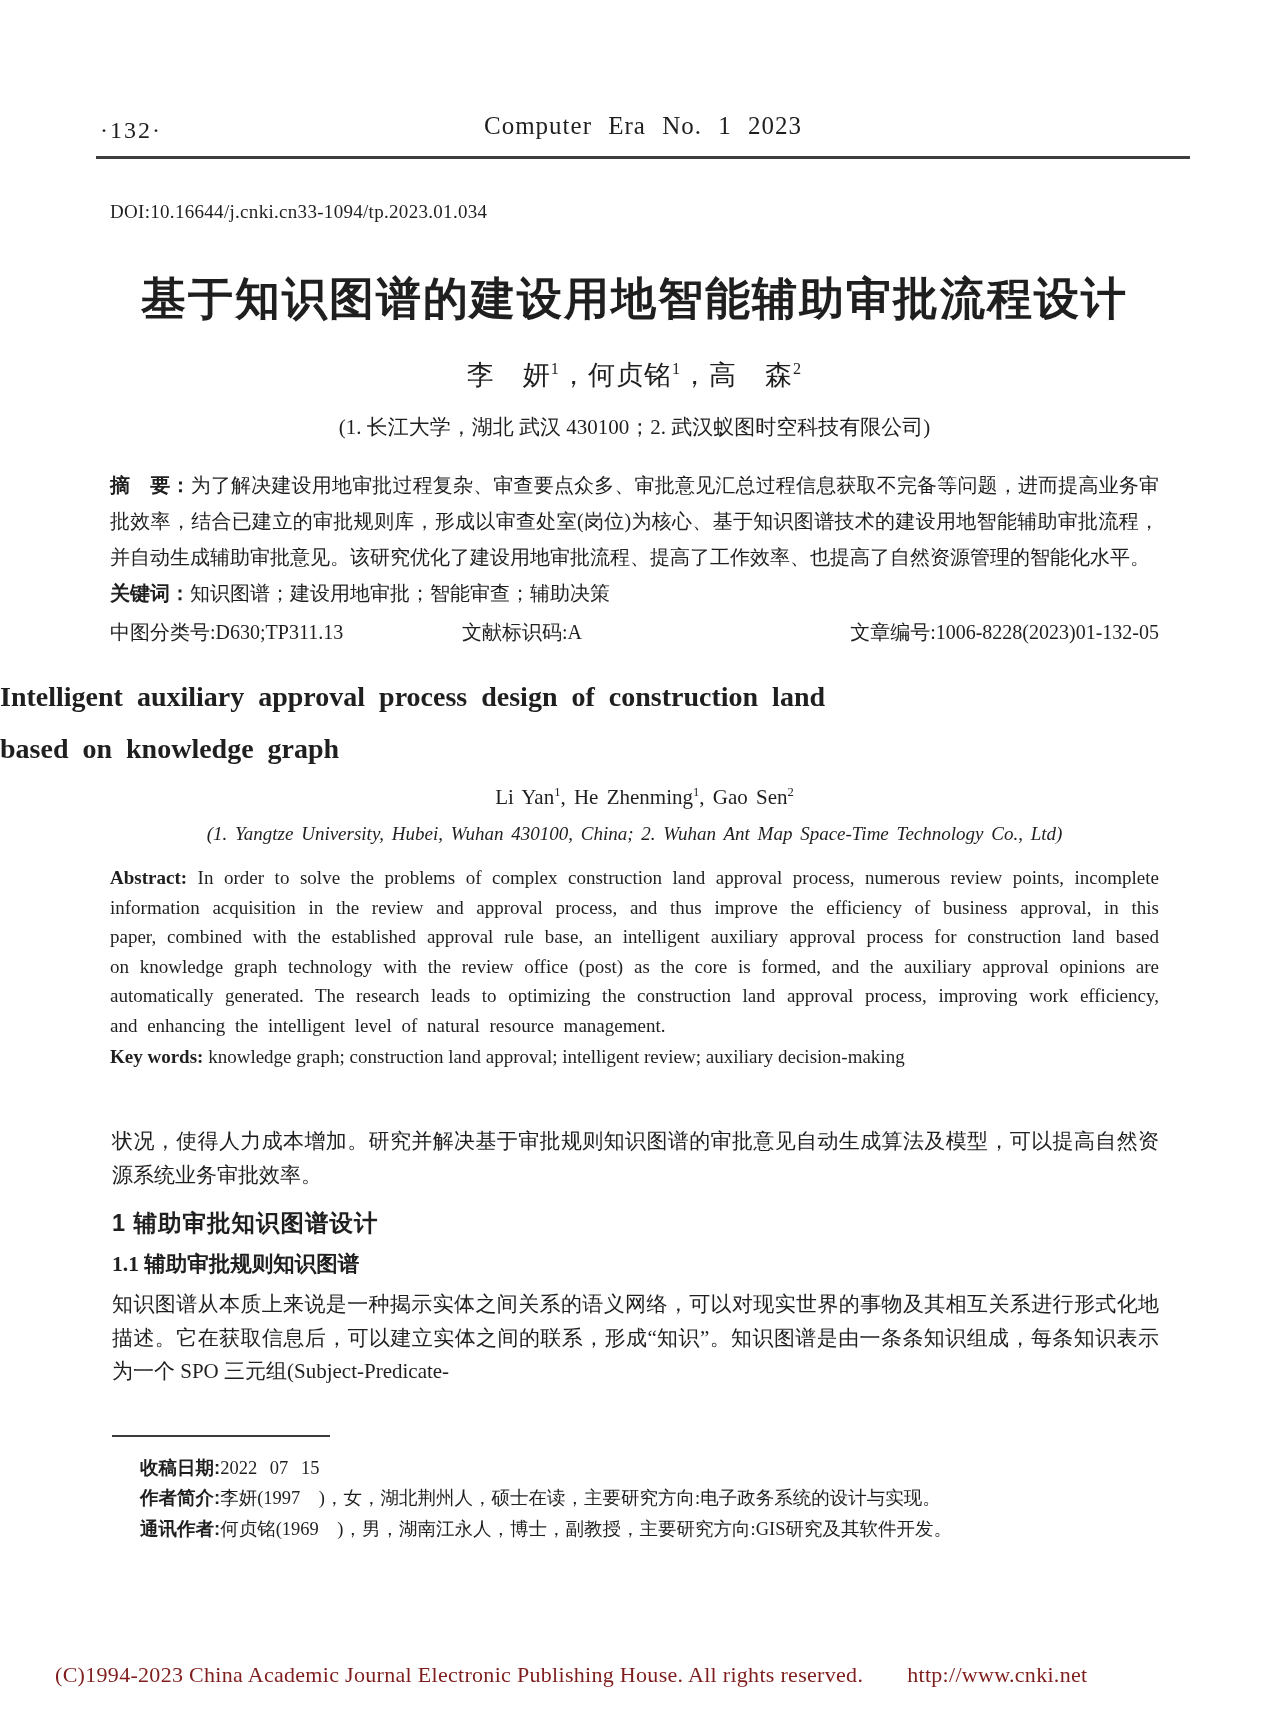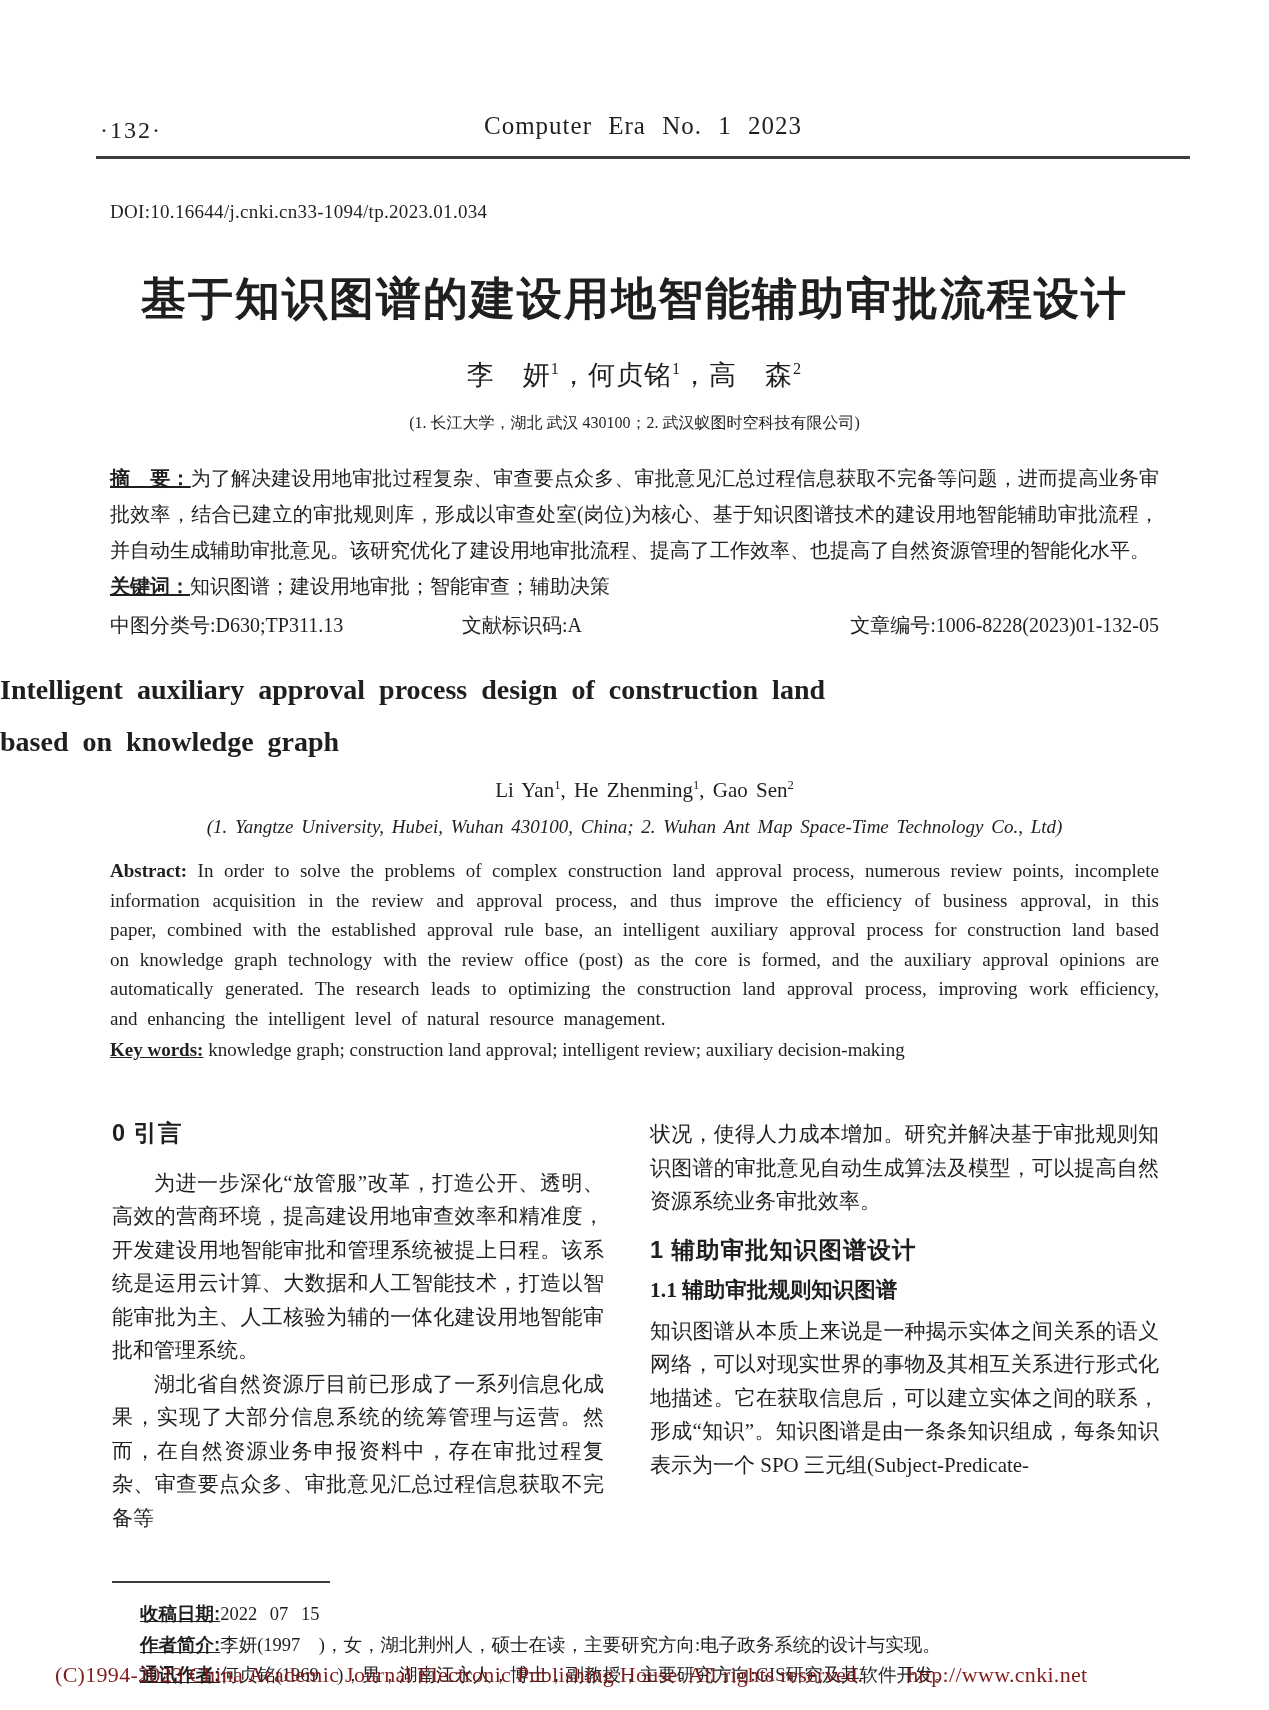--- a/index.html
+++ b/index.html
@@ -15,24 +15,24 @@
   .journal{display:block;text-align:center;font-size:25px;word-spacing:9px;letter-spacing:1px;}
   .head-rule{margin:10px 79px 0 96px;border-top:3px solid #3d3d3d;height:0;}
 
   .doi{margin:42px 0 0 110px;font-size:19px;letter-spacing:.3px;}
 
   .title-cn{margin:46px 0 0;text-align:center;font-family:"Liberation Sans","DejaVu Sans",sans-serif;
     font-weight:900;font-size:45px;letter-spacing:2px;}
 
   .authors-cn{margin-top:28px;text-align:center;font-size:27px;letter-spacing:1px;}
   .authors-cn sup{font-size:60%;vertical-align:super;}
-  .affil-cn{margin-top:20px;text-align:center;font-size:16px;}
+  .affil-cn{margin-top:20px;text-align:center;font-size:21px;}
 
   .abstract-cn{margin:26px 110px 0;font-size:20px;line-height:36px;text-align:justify;}
-  .abstract-cn .label,.kw-label,.fn-label{font-family:"Liberation Sans","DejaVu Sans",sans-serif;font-weight:bold;text-decoration:underline;}
+  .abstract-cn .label,.kw-label,.fn-label{font-family:"Liberation Sans","DejaVu Sans",sans-serif;font-weight:bold;}
   .keywords-cn{margin:0 110px;font-size:20px;line-height:36px;}
 
   .meta-row{margin:6px 110px 0;display:flex;font-size:20px;line-height:30px;}
   .meta-row .clc{width:352px;}
   .meta-row .doc{width:328px;}
   .meta-row .aid{margin-left:auto;}
 
   .title-en{margin-top:24px;text-align:left;font-weight:bold;font-size:28px;line-height:52px;word-spacing:7px;}
   .authors-en{margin-top:10px;text-align:center;font-size:21px;word-spacing:3px;padding-left:20px;}
   .authors-en sup{font-size:60%;vertical-align:super;}
@@ -98,25 +98,20 @@
 
   <div class="authors-en"><span>Li Yan</span><sup>1</sup><span>, </span><span>He Zhenming</span><sup>1</sup><span>, </span><span>Gao Sen</span><sup>2</sup></div>
 
   <div class="affil-en">(1. Yangtze University, Hubei, Wuhan 430100, China; 2. Wuhan Ant Map Space-Time Technology Co., Ltd)</div>
 
   <div class="abstract-en"><span class="label">Abstract:</span> <span>In order to solve the problems of complex construction land approval process, numerous review points, incomplete information acquisition in the review and approval process, and thus improve the efficiency of business approval, in this paper, combined with the established approval rule base, an intelligent auxiliary approval process for construction land based on knowledge graph technology with the review office (post) as the core is formed, and the auxiliary approval opinions are automatically generated. The research leads to optimizing the construction land approval process, improving work efficiency, and enhancing the intelligent level of natural resource management.</span></div>
 
   <div class="keywords-en"><span class="kw-label">Key words:</span> <span>knowledge graph; construction land approval; intelligent review; auxiliary decision-making</span></div>
 
   <div class="columns">
-    <div class="col-left">
-      <h2 class="sec">0  引言</h2>
-      <p class="body">为进一步深化“放管服”改革，打造公开、透明、高效的营商环境，提高建设用地审查效率和精准度，开发建设用地智能审批和管理系统被提上日程。该系统是运用云计算、大数据和人工智能技术，打造以智能审批为主、人工核验为辅的一体化建设用地智能审批和管理系统。</p>
-      <p class="body">湖北省自然资源厅目前已形成了一系列信息化成果，实现了大部分信息系统的统筹管理与运营。然而，在自然资源业务申报资料中，存在审批过程复杂、审查要点众多、审批意见汇总过程信息获取不完备等</p>
-    </div>
     <div class="col-right">
       <p class="body noindent">状况，使得人力成本增加。研究并解决基于审批规则知识图谱的审批意见自动生成算法及模型，可以提高自然资源系统业务审批效率。</p>
       <h2 class="sec">1  辅助审批知识图谱设计</h2>
       <h3 class="subsec">1.1  辅助审批规则知识图谱</h3>
       <p class="body noindent">知识图谱从本质上来说是一种揭示实体之间关系的语义网络，可以对现实世界的事物及其相互关系进行形式化地描述。它在获取信息后，可以建立实体之间的联系，形成“知识”。知识图谱是由一条条知识组成，每条知识表示为一个 SPO 三元组(Subject-Predicate-</p>
     </div>
   </div>
 
   <div class="footnote">
     <div class="fn-rule"></div>

